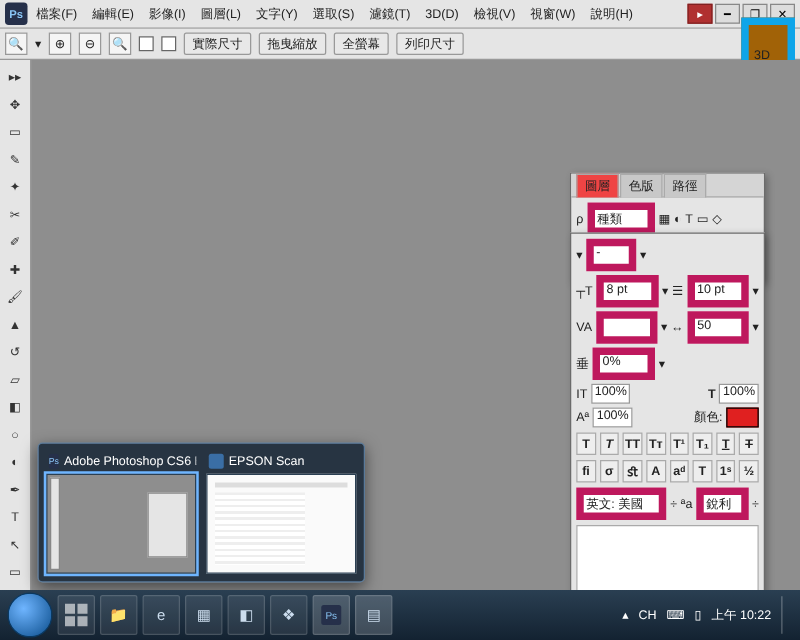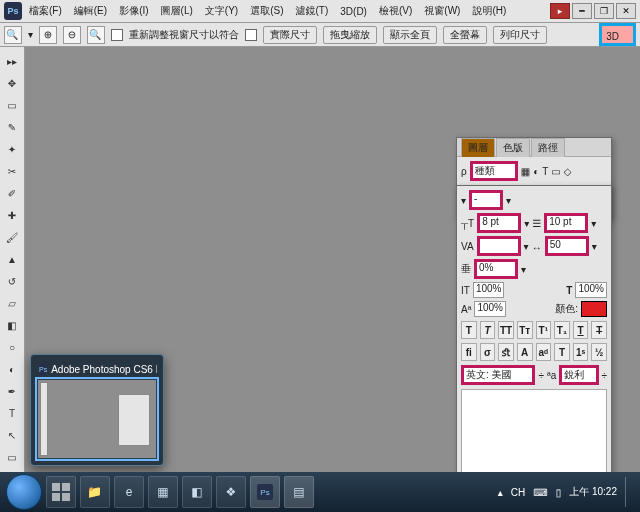--- a/index.html
+++ b/index.html
@@ -7,35 +7,35 @@
 .menubar{height:22px;background:#e5e5e5;display:flex;align-items:center;padding:0 4px;border-bottom:1px solid #999;gap:2px}
 .menubar .logo{width:18px;height:18px;background:#26304a;border-radius:3px;color:#89c4f4;display:flex;align-items:center;justify-content:center;font-weight:bold;font-size:9px}
 .menubar .mitem{padding:4px 5px;color:#222;cursor:default}
 .menubar .winbtns{margin-left:auto;display:flex;gap:2px}
 .menubar .wbtn{width:18px;height:14px;border:1px solid #888;background:#ddd;display:flex;align-items:center;justify-content:center;font-size:9px}
 .menubar .wbtn.red{background:#b03030;color:#fff;border-color:#802020}
 .optbar{height:24px;background:#e5e5e5;border-bottom:1px solid #999;display:flex;align-items:center;padding:0 4px;gap:6px;font-size:10px;color:#222}
 .optbar .ico{width:16px;height:16px;border:1px solid #999;background:#f5f5f5;display:flex;align-items:center;justify-content:center}
 .optbar .cb{width:10px;height:10px;border:1px solid #666;background:#fff}
 .optbar .btn{padding:1px 6px;border:1px solid #999;background:#e8e8e8;border-radius:2px}
-.optbar .sel{border:3px solid #0ea5e9;background:#fca5a5;padding:5px 14px 1px 4px;position:relative}
+.optbar .sel{border:6px solid #0ea5e9;background:#a16207;padding:19px 14px 1px 4px;position:relative}
 .workarea{flex:1;display:flex;position:relative}
 .toolbar{width:24px;background:#e5e5e5;border-right:1px solid #999;display:flex;flex-direction:column;align-items:center;padding:4px 0;gap:2px}
 .tool{width:18px;height:18px;border:1px solid transparent;display:flex;align-items:center;justify-content:center;font-size:10px;color:#333}
 .tool.sel{background:#d0d0d0;border-color:#888}
 .cnvs{flex:1;background:#8e8e8e}
 
 .panel{position:absolute;background:#e5e5e5;border:1px solid #6b6b6b;box-shadow:2px 2px 6px rgba(0,0,0,.3);font-size:10px;color:#222}
 .panel .phead{height:18px;background:#d5d5d5;border-bottom:1px solid #aaa;display:flex;align-items:center;padding:0 4px}
 .panel .ptabs{display:flex;gap:1px}
 .panel .ptab{padding:2px 6px;background:#c8c8c8;border:1px solid #aaa;border-bottom:none}
-.panel .ptab.act{background:#a16207}
+.panel .ptab.act{background:#ef4444}
 .panel .pbody{padding:4px}
 .panel .row{display:flex;align-items:center;gap:3px;margin-bottom:3px}
-.panel input[type=text],.panel .fsel{border:3px solid #be185d;background:#fff;height:14px;padding:0 2px;font-size:10px}
+.panel input[type=text],.panel .fsel{border:6px solid #be185d;background:#fff;height:14px;padding:0 2px;font-size:10px}
 .pctbox{display:flex;align-items:flex-start;border:1px solid #999;background:#fff;height:14px}
 .pctbox span{padding:0 2px}
 .colorchip{width:24px;height:14px;border:1px solid #000}
 .tbtns{display:flex;gap:3px;margin:4px 0}
 .tbtn{width:16px;height:16px;border:1px solid #aaa;background:#eee;display:flex;align-items:center;justify-content:center;font-weight:bold;font-size:10px}
 .layers-body{background:#fff;height:160px;border:1px solid #aaa;margin-top:4px}
 
 .taskbar{position:absolute;left:0;right:0;bottom:0;height:40px;background:linear-gradient(#2a3f52,#132231);display:flex;align-items:center;padding:0 6px;gap:4px}
 .start{width:34px;height:34px;border-radius:50%;background:radial-gradient(circle at 35% 35%,#6fb5ff,#0a4c8a);border:1px solid #0a3860}
 .tgrid{width:18px;height:18px;display:grid;grid-template-columns:repeat(2,1fr);gap:2px}
@@ -77,25 +77,23 @@
     </div>
   </div>
 
   <div class="optbar">
     <div class="ico">🔍</div>
     <span>▾</span>
     <div class="ico">⊕</div>
     <div class="ico">⊖</div>
     <div class="ico">🔍</div>
     <div class="cb"></div>
-    <span>重新調整視窗尺寸以符合</span>
     <div class="cb"></div>
     <div class="btn">實際尺寸</div>
     <div class="btn">拖曳縮放</div>
-    <div class="btn">顯示全頁</div>
     <div class="btn">全螢幕</div>
     <div class="btn">列印尺寸</div>
     <div style="flex:1"></div>
     <div class="sel">3D</div>
   </div>
 
   <div class="workarea">
     <div class="toolbar">
       <div class="tool">▸▸</div>
       <div class="tool">✥</div>
@@ -243,20 +241,30 @@
   <div class="swin sel">
     <div class="st">
         <span style="width:12px;height:12px;background:#26304a;color:#89c4f4;display:inline-flex;align-items:center;justify-content:center;font-size:7px;border-radius:2px">Ps</span>
         <span>Adobe Photoshop CS6 Exten...</span>
       </div>
     <div class="sprev">
       <div class="miniP" style="left:2px;top:2px;width:6px;bottom:2px"></div>
       <div class="miniP" style="right:6px;top:14px;width:30px;height:50px"></div>
     </div>
   </div>
+  <div class="swin">
+    <div class="st">
+        <span style="width:12px;height:12px;background:#3a6ea5;display:inline-block;border-radius:2px"></span>
+        <span>EPSON Scan</span>
+      </div>
+    <div class="sprev white">
+      <div style="position:absolute;left:6px;top:6px;right:6px;height:4px;background:#ddd"></div>
+      <div style="position:absolute;left:6px;top:14px;right:40px;bottom:6px;background:repeating-linear-gradient(#eee,#eee 2px,#fff 2px,#fff 5px)"></div>
+    </div>
+  </div>
 </div>
 
 <div class="taskbar">
   <div class="start"></div>
   <div class="ticon">
       <div class="tgrid">
         <div></div>
         <div></div>
         <div></div>
         <div></div>

